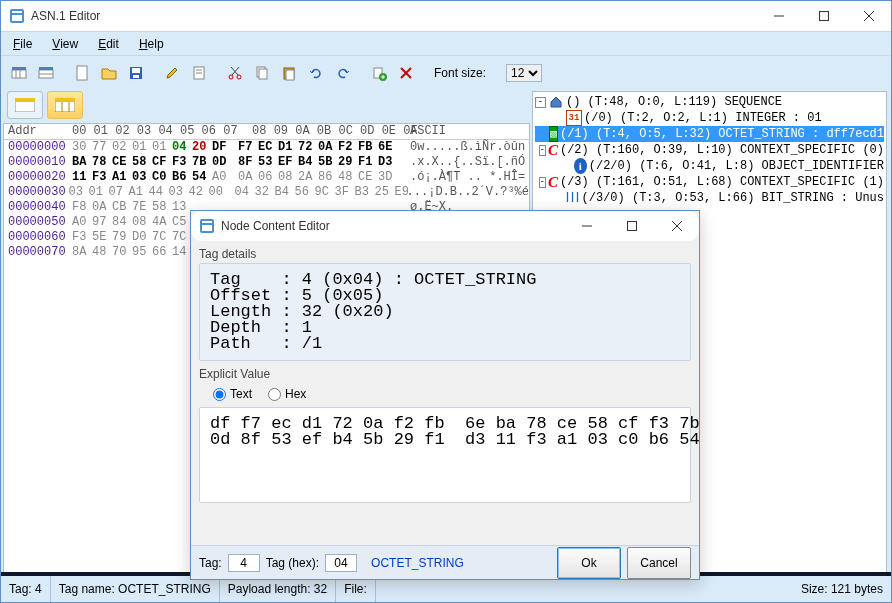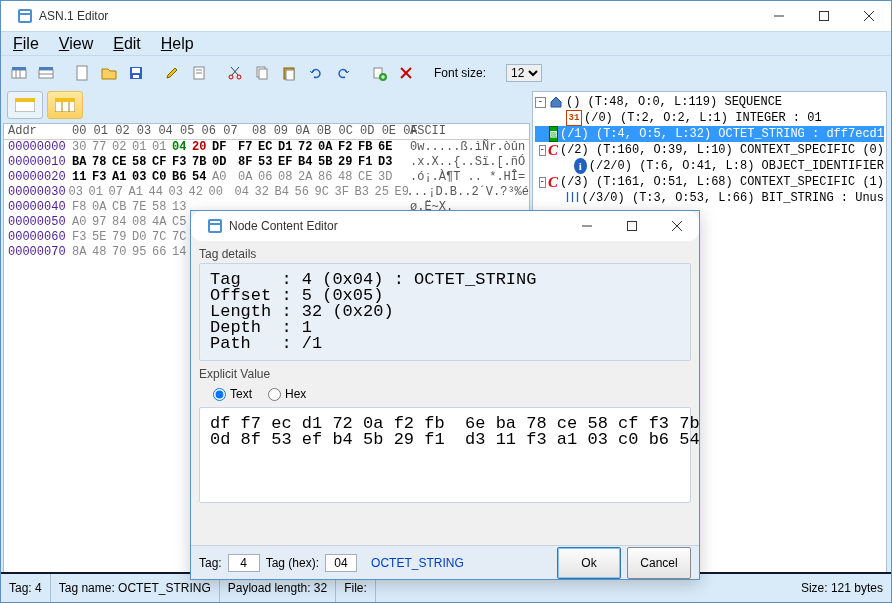--- a/index.html
+++ b/index.html
@@ -1,28 +1,28 @@
 <!DOCTYPE html>
 <html><head>
   <meta charset="utf-8">
   <style>
     * { box-sizing: border-box; margin: 0; padding: 0; }
     body { font-family: 'Segoe UI', Tahoma, sans-serif; font-size: 12px; background: #f0f0f0; overflow: hidden; width: 892px; height: 603px; position: relative; }
 
     .window { position: absolute; background: white; border: 1px solid #5a90c4; box-shadow: 0 4px 16px rgba(0,0,0,0.2); }
     .main-window { left: 0; top: 0; width: 892px; height: 603px; border: 1px solid #5a90c4; }
 
-    .titlebar { display: flex; align-items: center; height: 30px; background: #fff; padding-left: 16px; border-radius: 11px; }
+    .titlebar { display: flex; align-items: center; height: 30px; background: #fff; padding-left: 8px; border-radius: 11px; }
     .titlebar .icon { width: 16px; height: 16px; margin-right: 6px; }
     .titlebar .title { flex: 1; font-size: 12px; color: #333; }
     .winbtn { width: 45px; height: 30px; display: flex; align-items: center; justify-content: center; }
     .winbtn svg { width: 10px; height: 10px; }
 
     .menubar { display: flex; background: #d9eaf9; height: 24px; padding: 0 4px; gap: 4px; align-items: center; border-top: 1px solid #c5d9ec; }
-    .menu-item { padding: 2px 8px; font-size: 16px; cursor: default; }
+    .menu-item { padding: 2px 8px; font-size: 12px; cursor: default; }
     .menu-item u { text-decoration: underline; }
 
     .toolbar { display: flex; align-items: center; background: #d9eaf9; height: 34px; padding: 2px 6px; gap: 3px; border-top: 1px solid #c5d9ec; }
     .tbtn { width: 24px; height: 24px; border: 1px solid transparent; display: flex; align-items: center; justify-content: center; border-radius: 2px; }
     .tsep { width: 6px; }
     .font-size { display: flex; align-items: center; margin-left: 4px; font-size: 12px; gap: 20px; }
     .font-size select { font-size: 12px; border: 1px solid #a0b8d0; }
 
     .workarea { display: flex; height: calc(100% - 30px - 24px - 34px - 22px); background: #d9eaf9; }
     .hex-panel { width: 531px; display: flex; flex-direction: column; }
@@ -51,21 +51,21 @@
     .tree-node .spacer { display: inline-block; }
     .tree-node .ticn { width: 16px; height: 16px; margin-right: 2px; display: inline-flex; align-items: center; justify-content: center; font-weight: bold; }
     .tree-node.selected { background: #3399ff; color: #fff; }
     .tcn-green { background:#00a000; color:#fff; border:1px solid #006000; font-size:11px;}
     .tcn-red { color:#e00000; font-family:'Times New Roman',serif; font-size:15px; font-style:italic;}
     .tcn-info { color:#fff; background:#2060c0; border-radius:50%; font-size:11px; font-family:serif;}
     .tcn-bits { color:#2060c0; font-size:10px; letter-spacing:-1px;}
     .tcn-31 { color:#c04000; font-size:9px; background:#fff; border:1px solid #c04000;}
     .tcn-home { }
 
-    .statusbar { position: absolute; bottom: 0; left: 0; right: 0; height: 30px; background: #d9eaf9; display: flex; align-items: center; font-size: 12px; border-top: 2px solid #0f172a; }
+    .statusbar { position: absolute; bottom: 0; left: 0; right: 0; height: 30px; background: #d9eaf9; display: flex; align-items: center; font-size: 12px; border-top: 4px solid #0f172a; }
     .statusbar .cell { padding: 0 8px; border-right: 1px solid #a8c0d8; height: 100%; display: flex; align-items: center; }
     .statusbar .spacer { flex: 1; }
 
     .modal { left: 190px; top: 210px; width: 510px; height: 370px; background:#f0f0f0;}
     .modal .titlebar { background: #fff; }
     .modal-body { padding: 0 8px; }
     .group-header { font-size: 12px; color: #444; margin-top: 6px; margin-bottom: 2px;}
     .groupbox { background: #eaf0f8; border: 1px solid #c8d4e4; border-radius: 2px; padding: 8px 10px; font-family: 'Consolas','Courier New',monospace; font-size: 17px; line-height: 16px; white-space: pre; }
     .groupbox.explicit { background:#fff; height:96px;}
     .radio-row { display: flex; gap: 16px; margin: 6px 14px; align-items: center; font-size:12px;}

